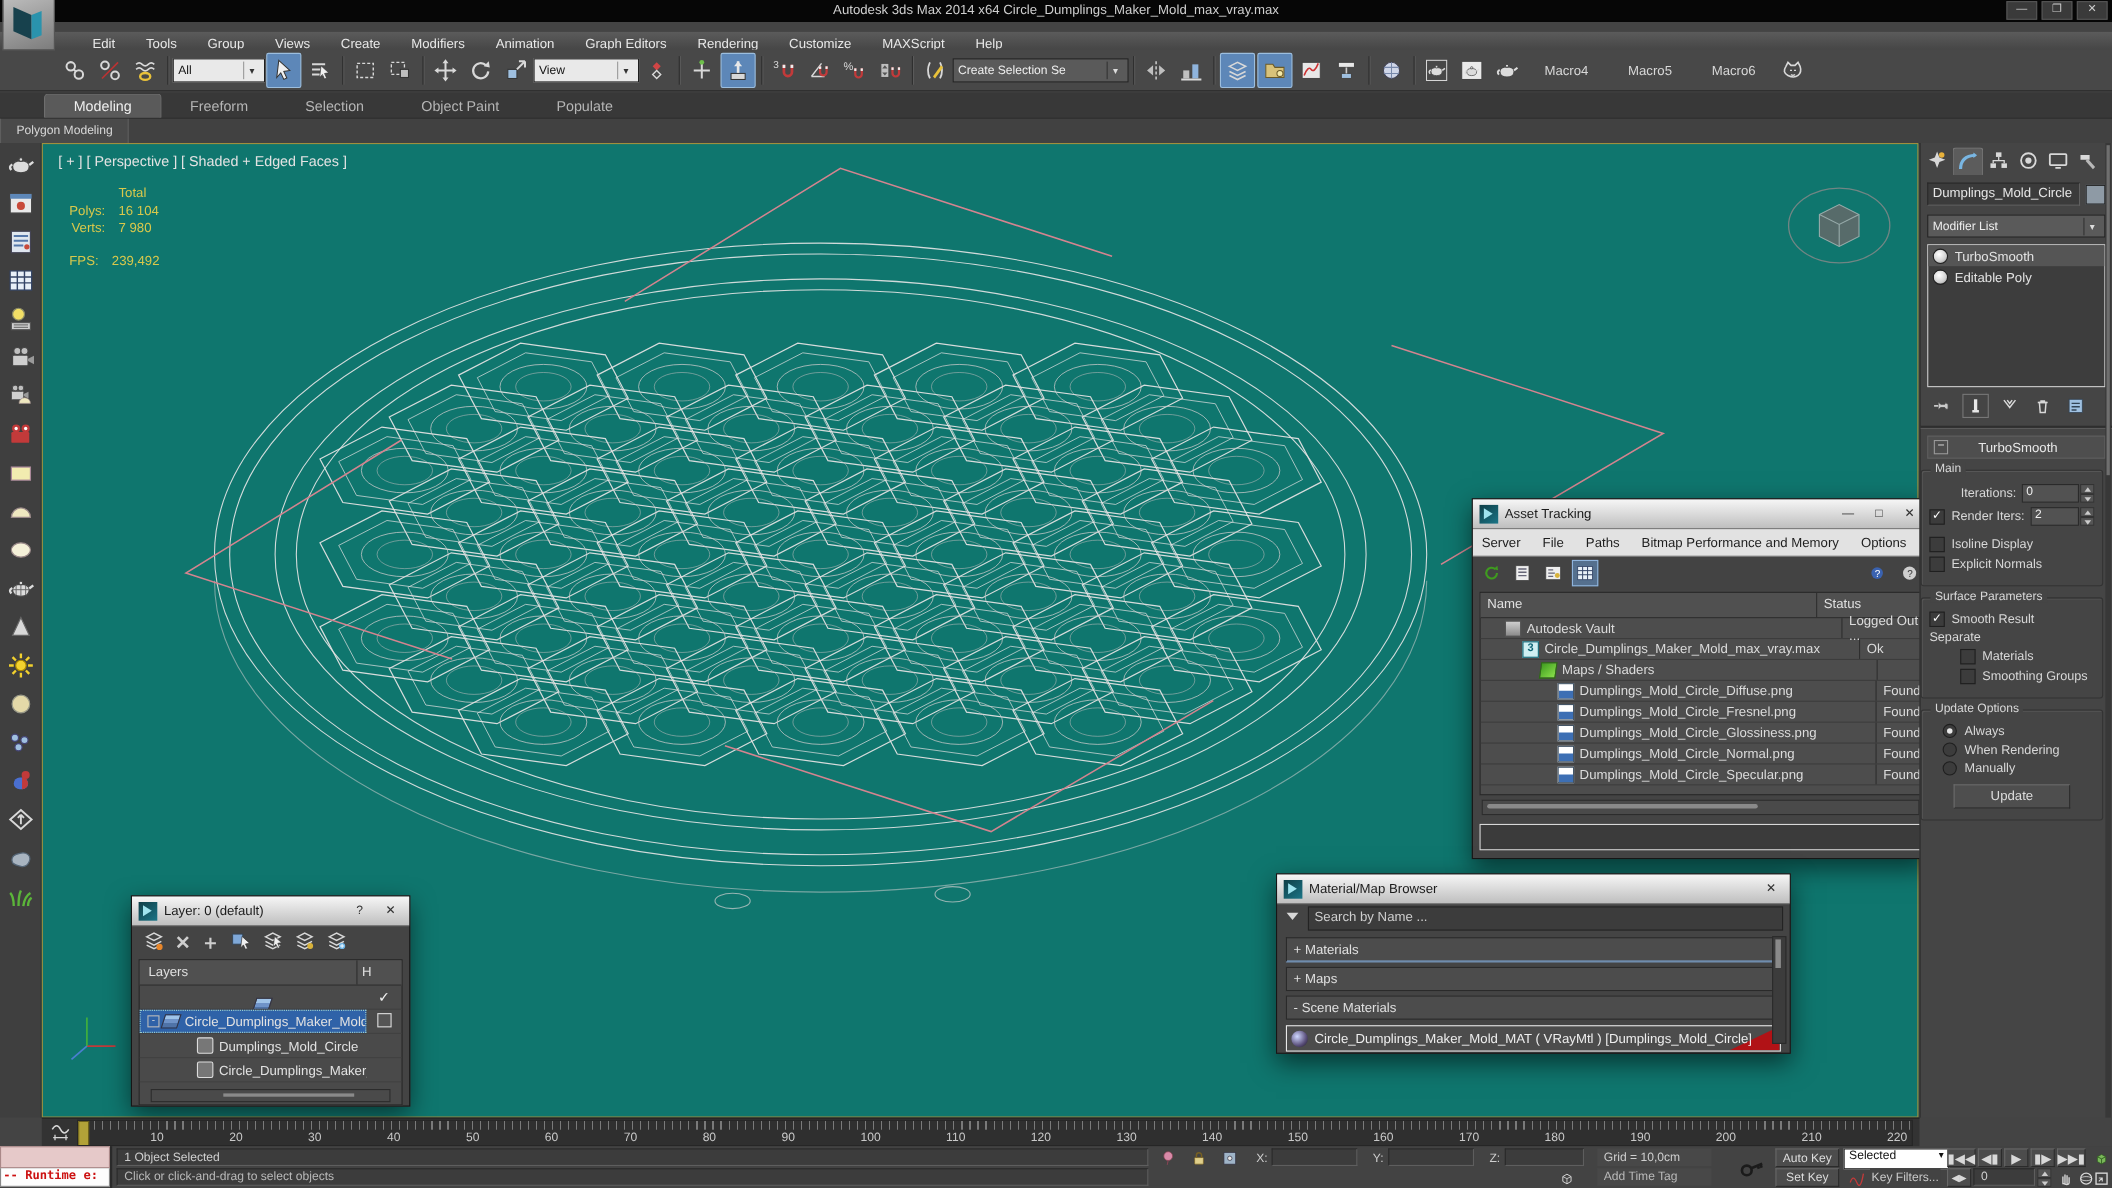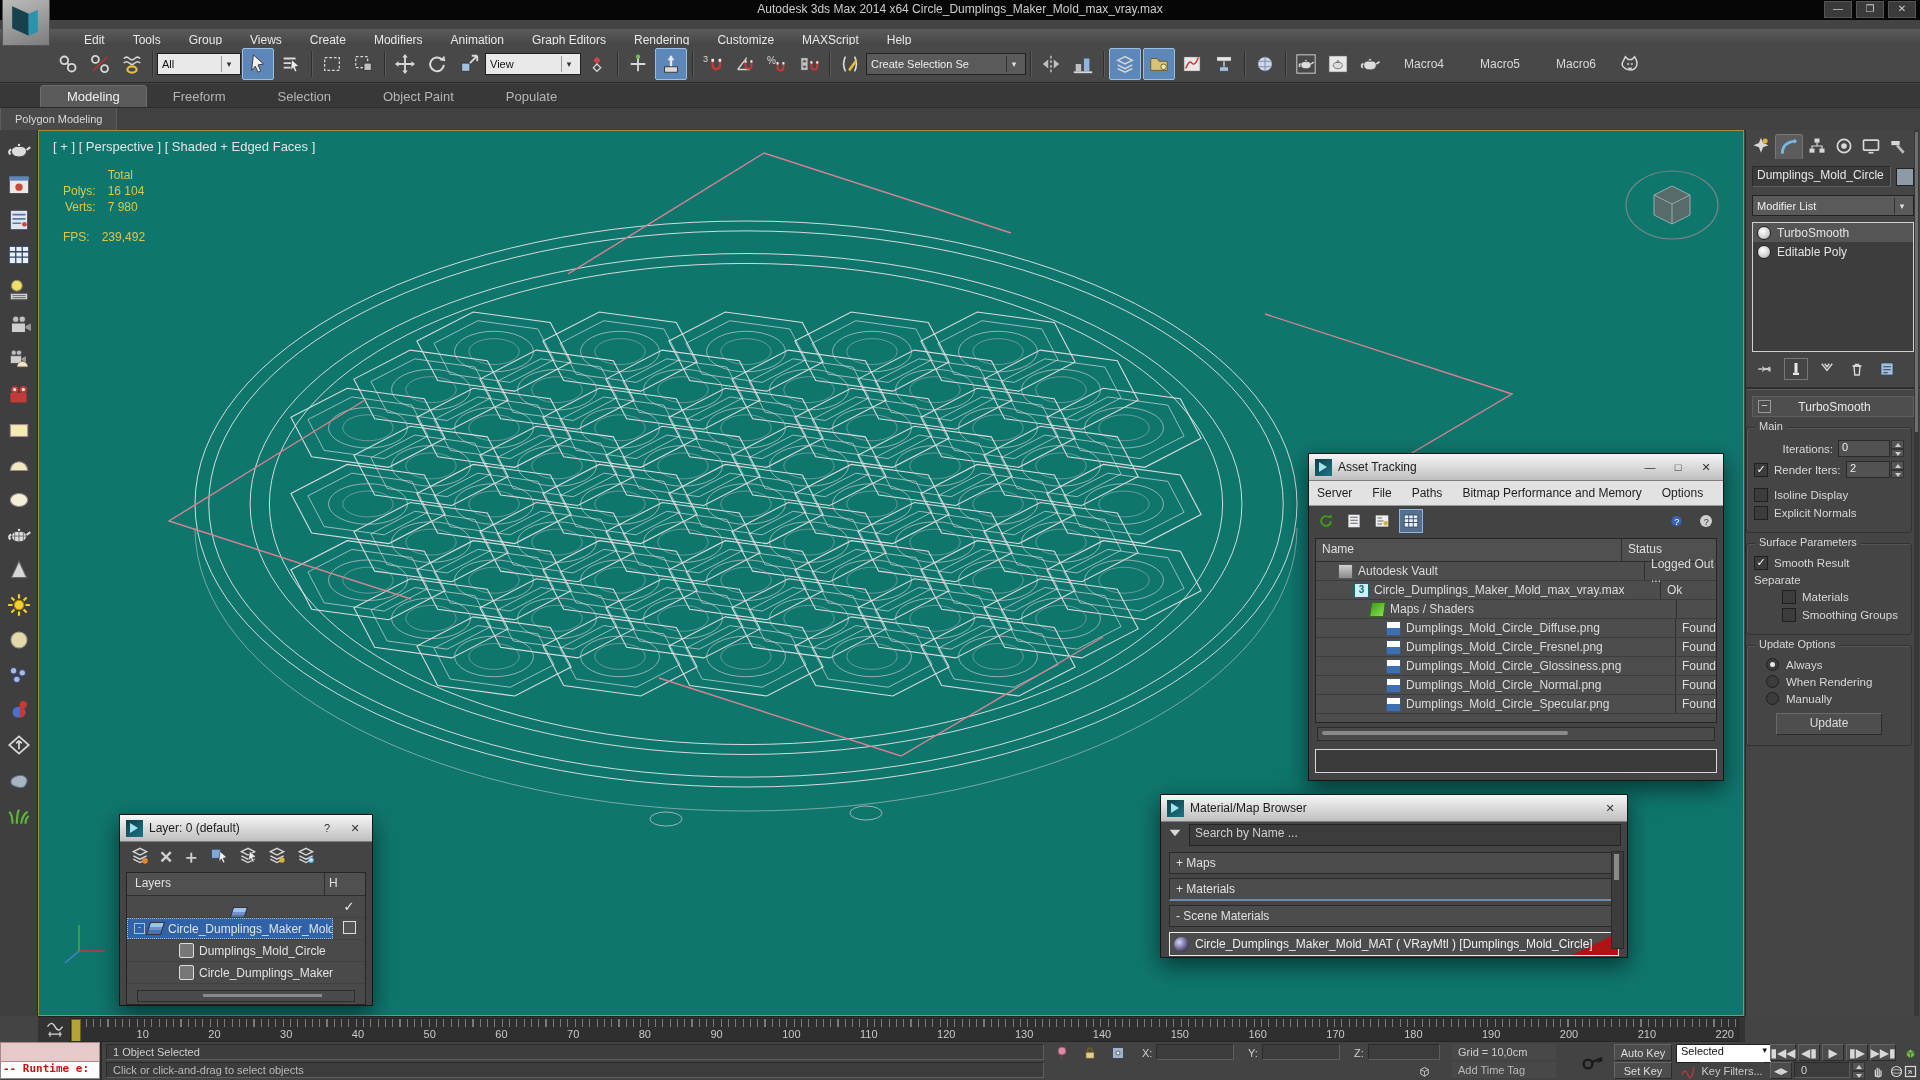--- a/index.html
+++ b/index.html
@@ -999,21 +999,21 @@
         <tbody>
           <tr>
             <td class="l">FPS:</td>
             <td>239,492</td>
           </tr>
         </tbody>
       </table>
   </div>
 </div>
 
-<div class="dlg" id="assettracking" style="left:1308px;top:453px;width:414px;height:326px">
+<div class="dlg" id="assettracking" style="left:1338px;top:453px;width:414px;height:326px">
   <div class="dlg-title">
     <span class="mini3d"></span>
     <span class="ttl">Asset Tracking</span>
     <span class="dbtn">—</span>
     <span class="dbtn">□</span>
     <span class="dbtn">✕</span>
   </div>
   <div id="at-menu">
 
   <span>Server</span>
@@ -1221,22 +1221,22 @@
     <span class="mini3d"></span>
     <span class="ttl">Material/Map Browser</span>
     <span class="dbtn">✕</span>
   </div>
   <div id="mb-search">
     <span><svg viewBox="0 0 24 24" width="16" height="16">
           <path d="M4 7h16l-8 10z" fill="#d8d8d8"></path>
         </svg></span>
     <div id="mb-searchfield">Search by Name ...</div>
   </div>
+  <div class="mb-bar" style="border-bottom:2px solid #6f8cad">+ Materials</div>
   <div class="mb-bar">+ Maps</div>
-  <div class="mb-bar" style="border-bottom:2px solid #6f8cad">+ Materials</div>
   <div class="mb-bar">- Scene Materials</div>
   <div id="mb-mat">
     <span class="swatch"></span>
     <span style="position:relative;z-index:2">Circle_Dumplings_Maker_Mold_MAT ( VRayMtl ) [Dumplings_Mold_Circle]</span>
     <span class="red"></span>
   </div>
   <div id="mb-scroll"></div>
 </div>
 
 <div class="abs" id="cmdpanel">

